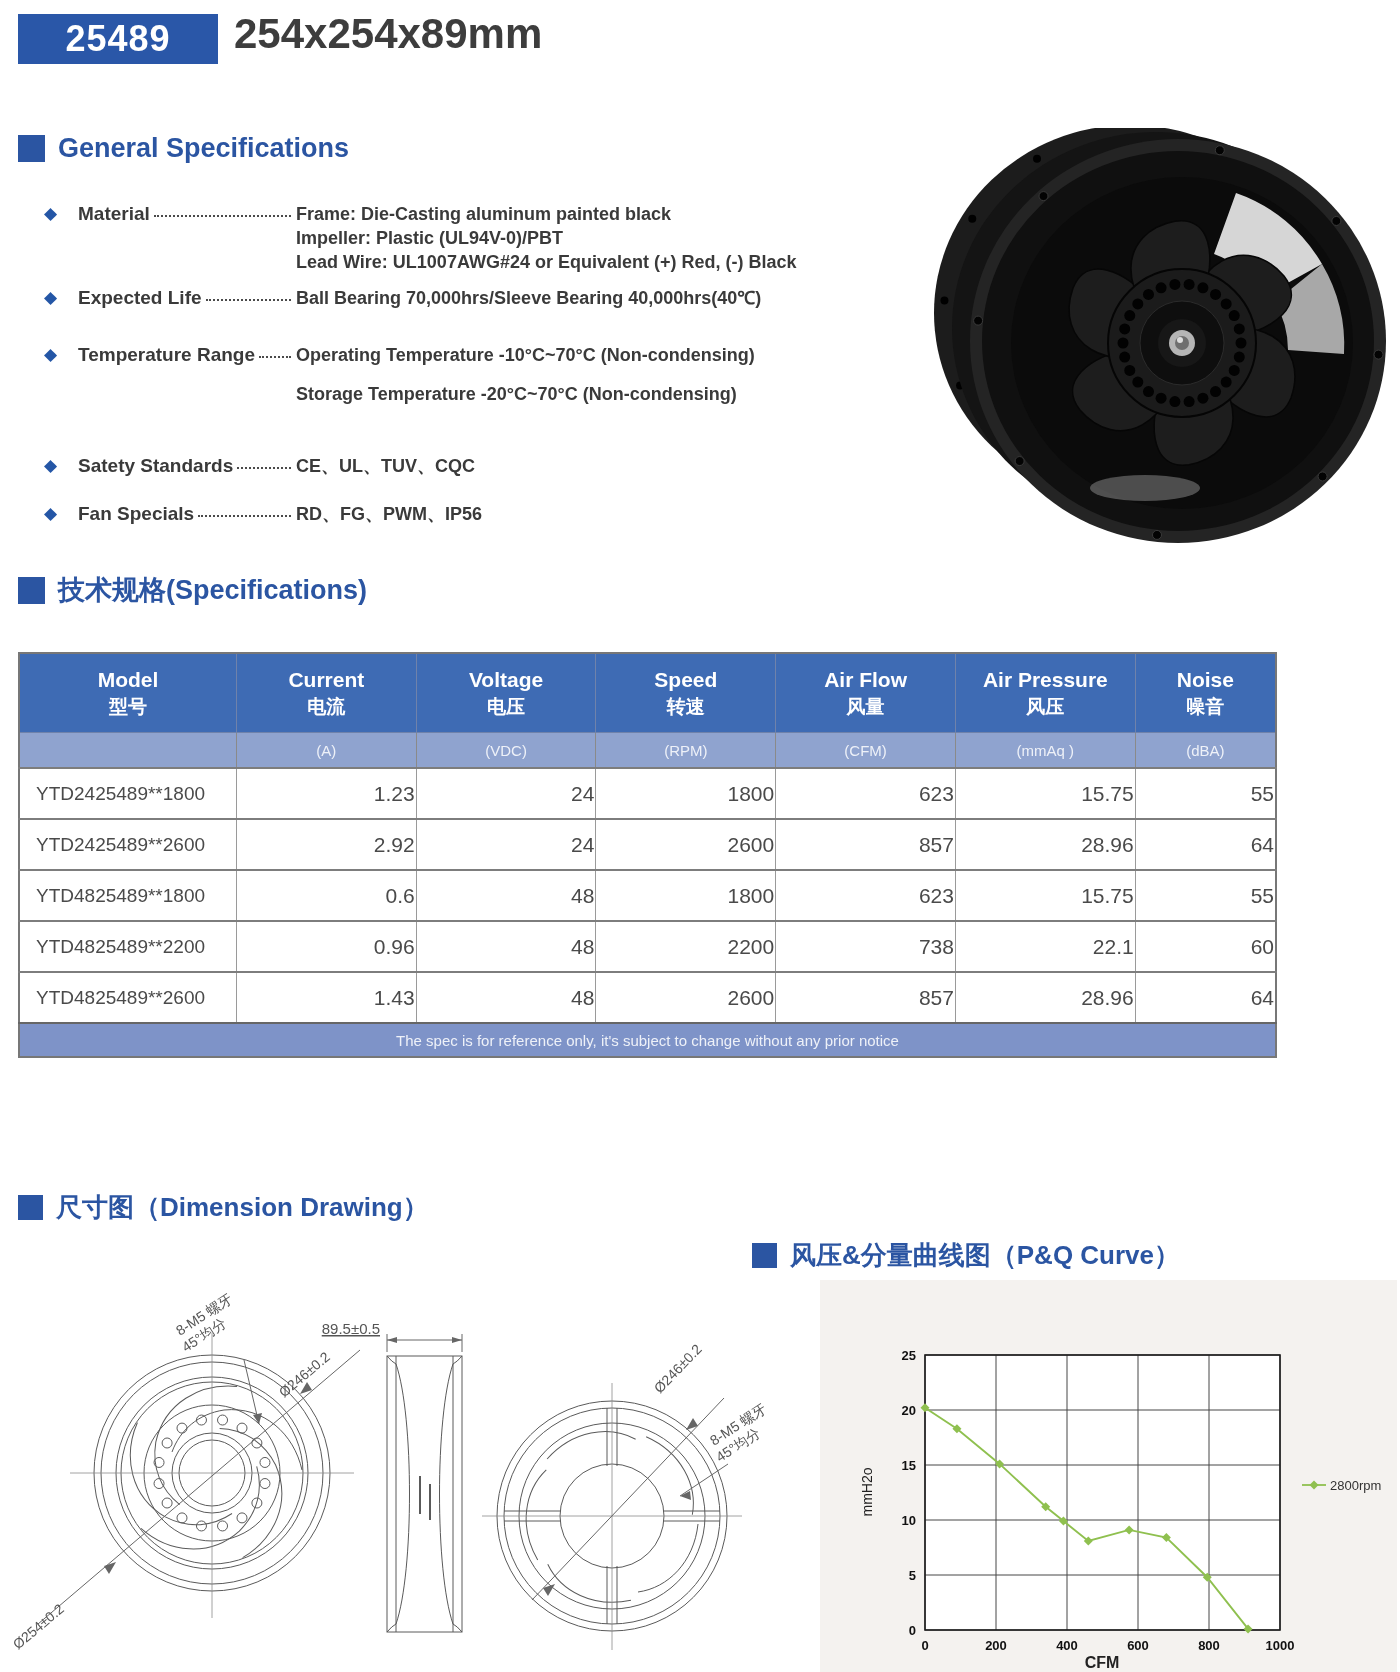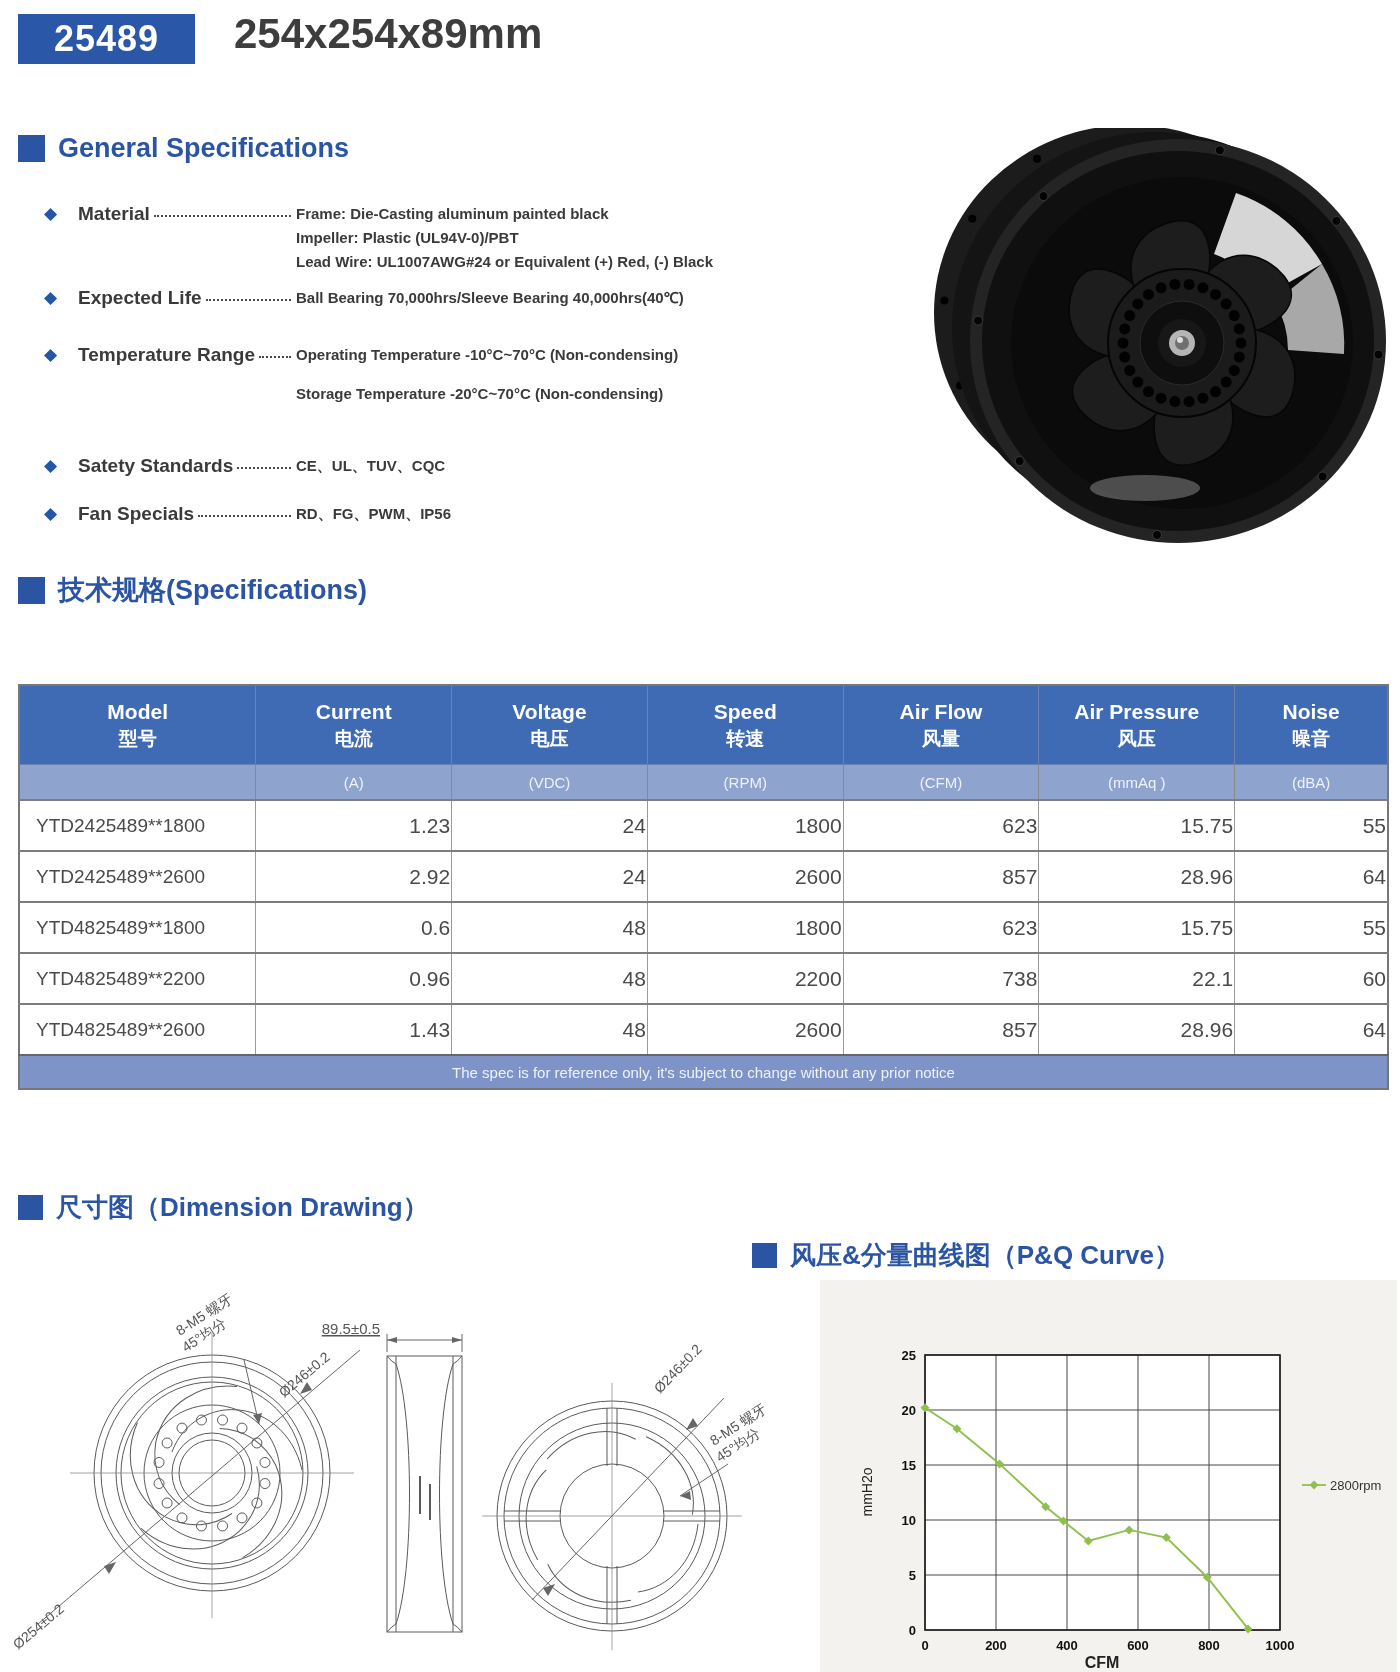--- a/index.html
+++ b/index.html
@@ -2,50 +2,50 @@
 <html><head>
 <meta charset="utf-8">
 <style>
   html,body{margin:0;padding:0;}
   body{
     width:1400px;height:1672px;position:relative;background:#ffffff;
     font-family:"Liberation Sans",sans-serif;color:#333;overflow:hidden;
   }
   
   .model-badge{
-    position:absolute;left:18px;top:14px;width:177px;height:50px;
+    position:absolute;left:18px;top:14px;width:200px;height:50px;
     background:#2a57a8;color:#fff;font-size:36px;font-weight:bold;
     display:flex;align-items:center;justify-content:center;letter-spacing:1px;
   }
   .size-title{
     position:absolute;left:234px;top:10px;font-size:42px;font-weight:bold;color:#3d3d3d;
   }
   
   .sec-head{position:absolute;display:flex;align-items:center;gap:13px;justify-content:center;}
   .sec-square{width:27px;height:27px;background:#2b55a2;flex:0 0 auto;}
   .sec-text{font-size:27px;font-weight:bold;color:#2b55a2;white-space:nowrap;}
   .sec-head.small .sec-square{width:25px;height:25px;}
   .sec-head.small .sec-text{font-size:26px;}
   
   .spec-list{position:absolute;left:44px;top:202px;width:880px;}
   .spec-item{display:grid;grid-template-columns:34px 218px 1fr;align-items:start;}
   .spec-item .bullet{color:#2456a6;font-size:17px;line-height:24px;}
   .label-wrap{display:flex;align-items:flex-start;}
   .spec-label{font-weight:bold;font-size:19px;color:#3a3a3a;line-height:24px;white-space:nowrap;}
   .leader{flex:1;border-bottom:2px dotted #4a4a4a;height:13px;margin:0 5px 0 4px;min-width:12px;}
-  .spec-values div{font-size:15px;font-weight:bold;color:#3a3a3a;line-height:24px;}
+  .spec-values div{font-size:18px;font-weight:bold;color:#3a3a3a;line-height:24px;}
   .spec-item.mb-sm{margin-bottom:12px;}
   .spec-item.mb-lg{margin-bottom:33px;}
   .spec-item.mb-md{margin-bottom:24px;}
   .spec-values.spaced div{margin-bottom:15px;}
   
   .fan-photo{position:absolute;left:930px;top:128px;width:465px;height:425px;}
   
   table.spec{
-    position:absolute;left:18px;top:684px;width:1371px;
+    position:absolute;left:18px;top:652px;width:1259px;
     border-collapse:collapse;table-layout:fixed;border:2px solid #777;padding-left:48px;
   }
   table.spec th{
     background:#3e6bb4;color:#fff;border:1px solid #6f82ab;
     height:74px;padding:2px 0;vertical-align:middle;
   }
   .th-en{display:block;font-size:21px;font-weight:bold;line-height:1.35;}
   .th-zh{display:block;font-size:19px;font-weight:bold;line-height:1.35;}
   tr.units td{
     background:#8fa3cf;color:#eef1f8;font-size:15px;height:32px;

